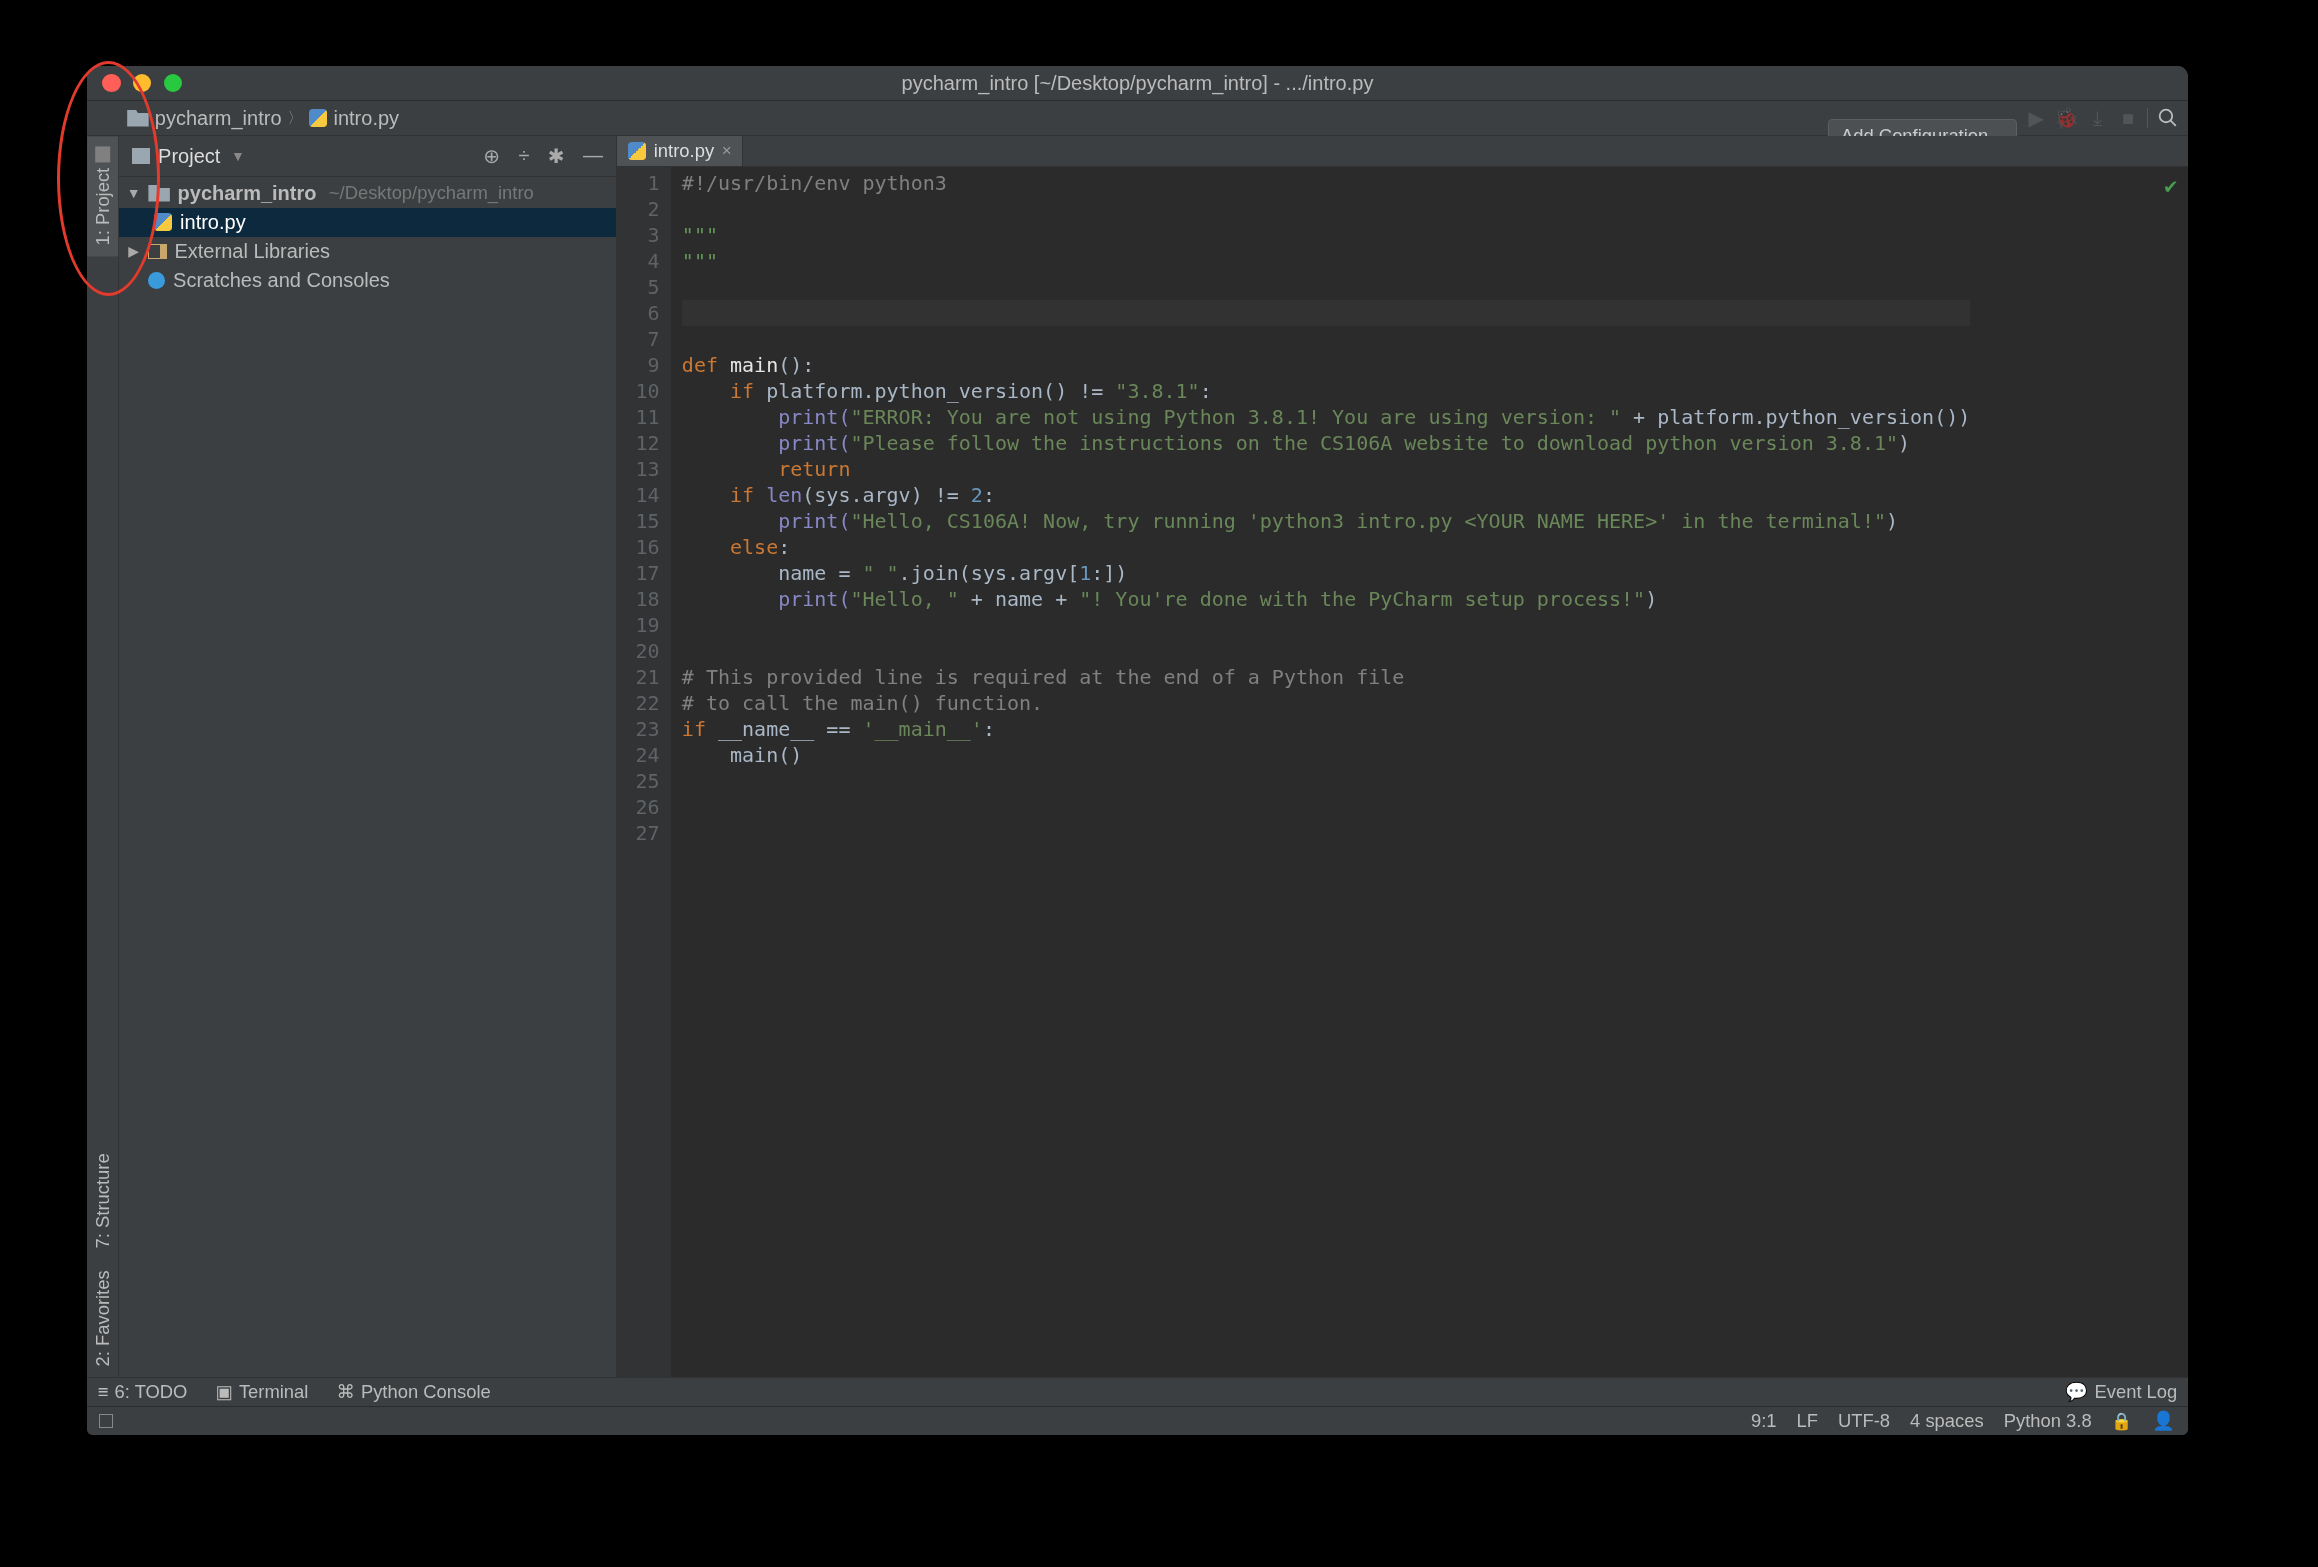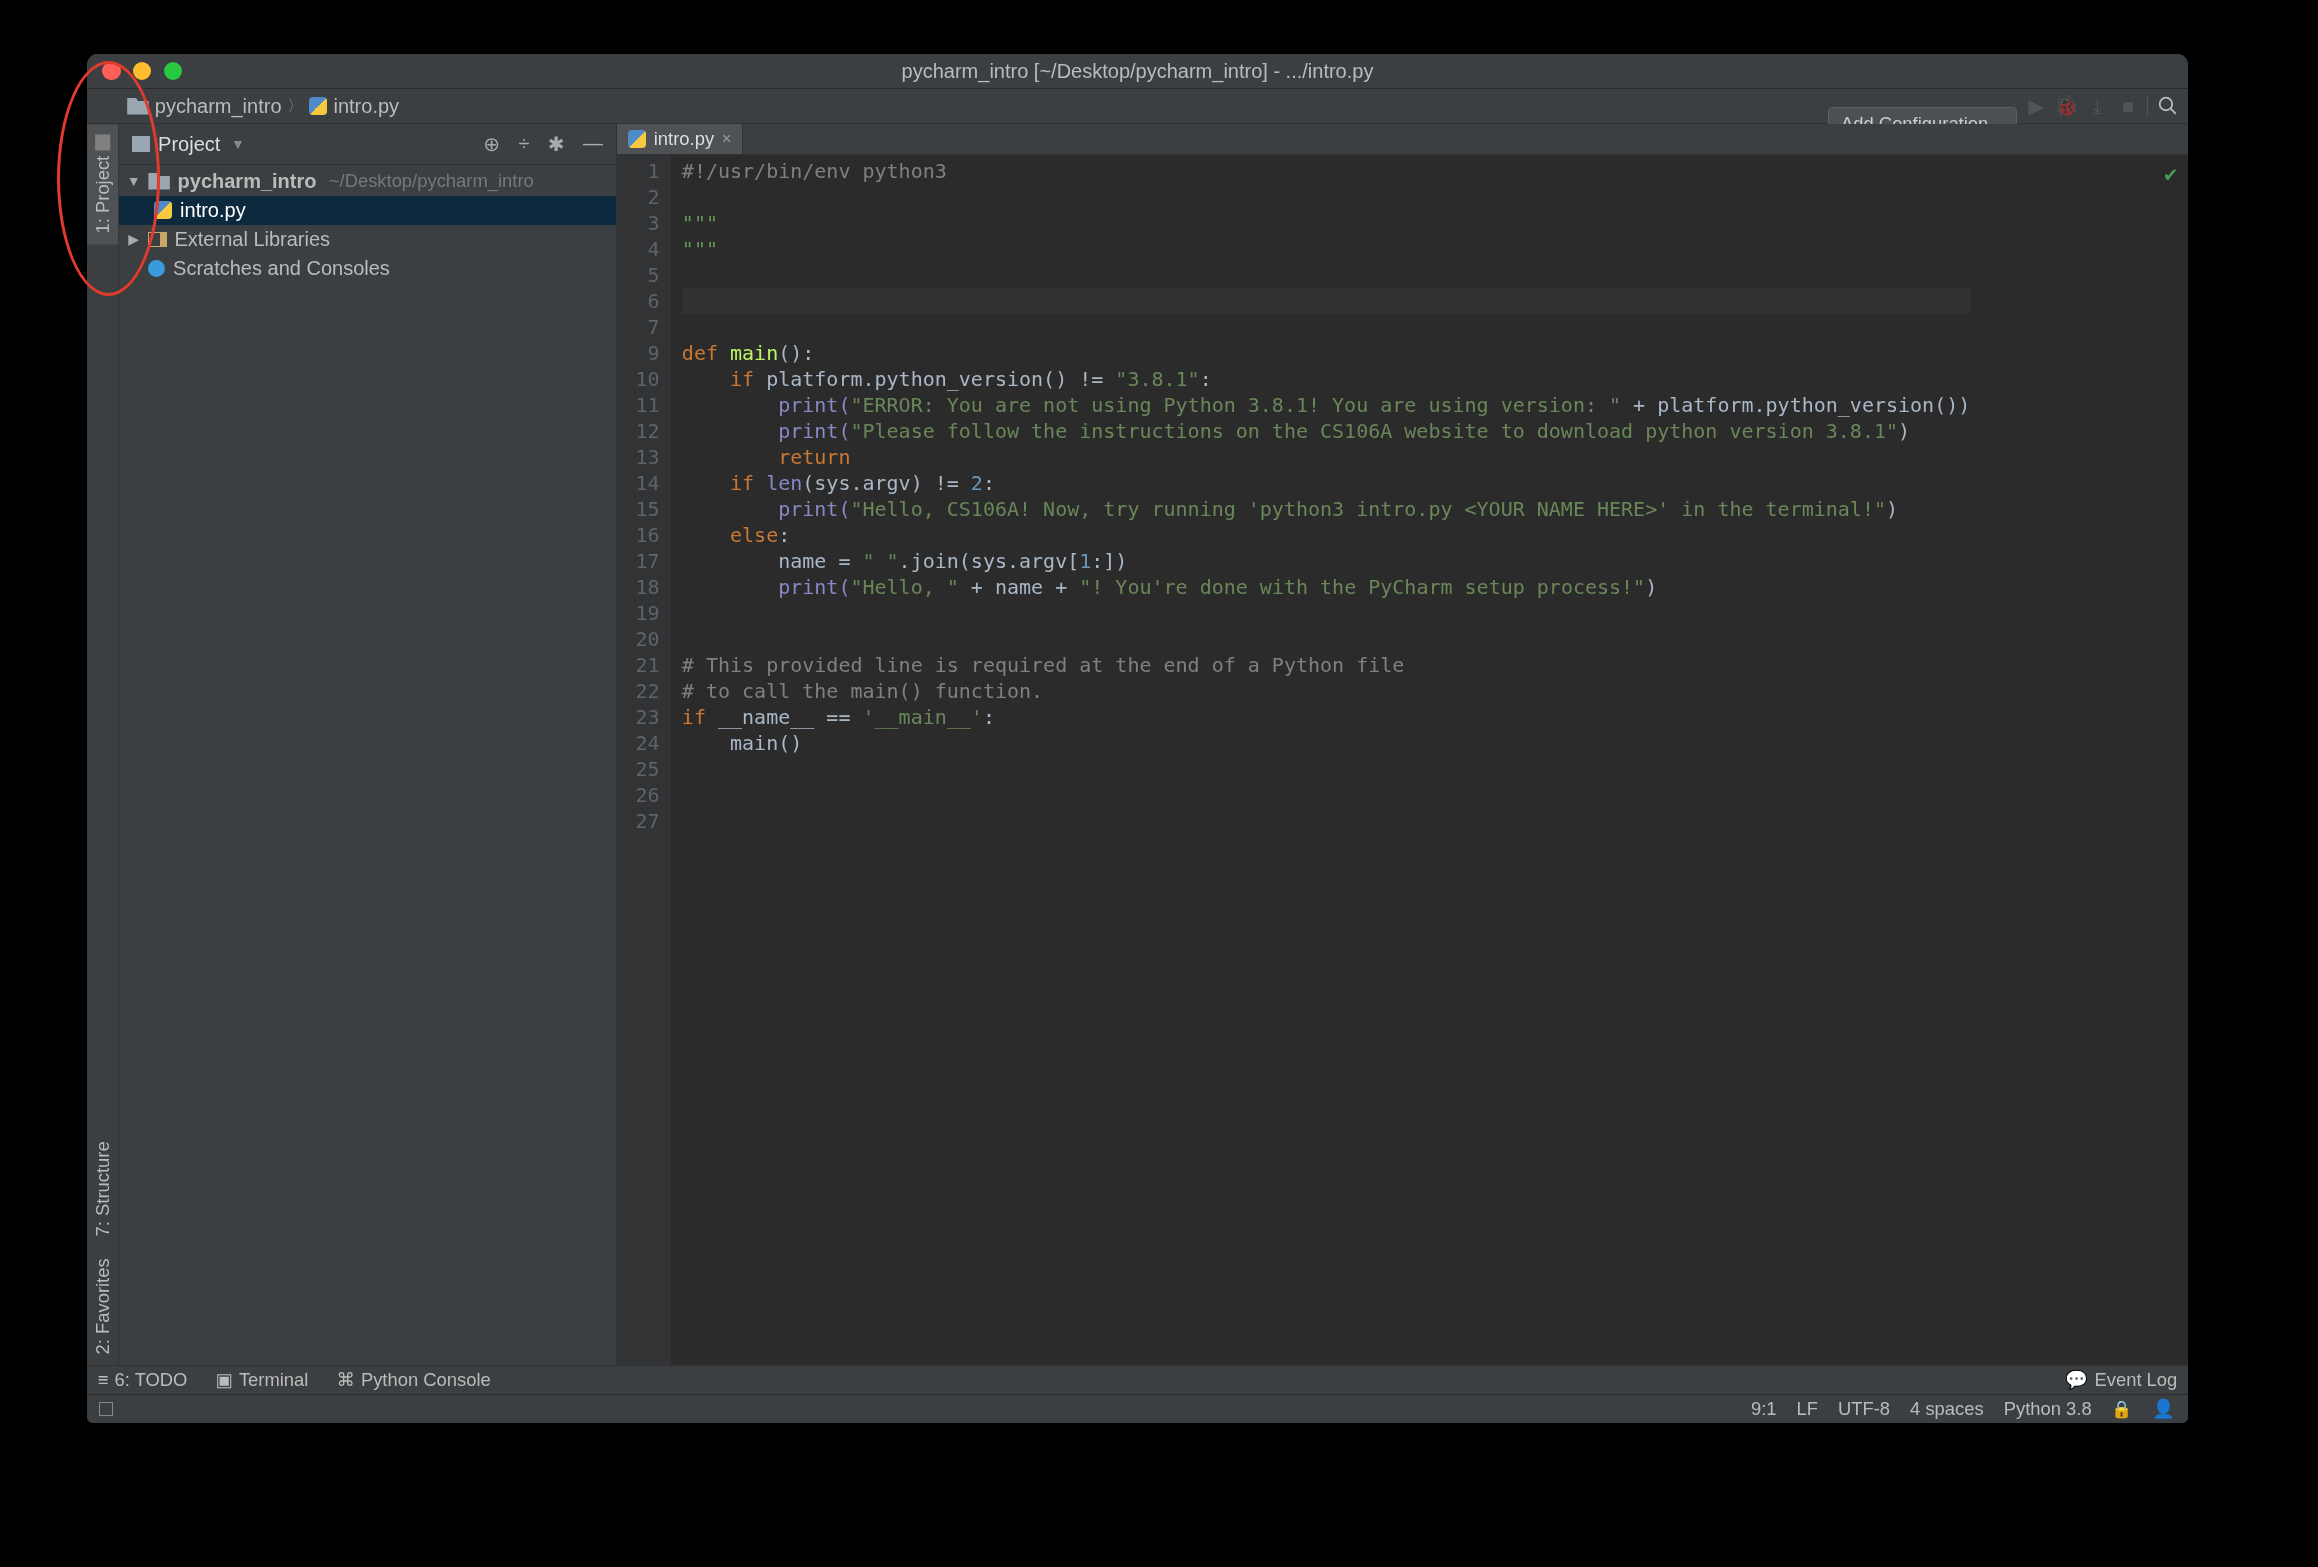--- a/index.html
+++ b/index.html
@@ -1,17 +1,17 @@
 <!DOCTYPE html>
 <html style="font-size:12.3px"><head>
 <meta charset="utf-8">
 <style>
   * { box-sizing: border-box; margin: 0; padding: 0; }
   body { background: #000; width: 2319px; height: 1567px; font-family: -apple-system, "Segoe UI", sans-serif; font-size: 10px; color: #bbb; position: relative; }
-  .window { position: absolute; left: 87px; top: 54px; width: 2101px; height: 1369px; background: #3c3f41; border-radius: 10.7px 10.7px 6.1px 6.1px; overflow: hidden; box-shadow: 0 23px 61px rgba(0,0,0,0.7); display: flex; flex-direction: column; }
+  .window { position: absolute; left: 87px; top: 66px; width: 2101px; height: 1369px; background: #3c3f41; border-radius: 10.7px 10.7px 6.1px 6.1px; overflow: hidden; box-shadow: 0 23px 61px rgba(0,0,0,0.7); display: flex; flex-direction: column; }
   
   .titlebar { height: 35px; background: #3c3f41; border-bottom: 0.8px solid #2b2b2b; display: flex; align-items: center; position: relative; flex-shrink: 0; }
   .traffic { display: flex; gap: 12.3px; margin-left: 15.3px; }
   .tl { width: 18.4px; height: 18.4px; border-radius: 50%; }
   .tl.r { background: #ff5f57; } .tl.y { background: #febc2e; } .tl.g { background: #28c840; }
   .title { position: absolute; left: 50%; transform: translateX(-50%); color: #bbb; font-size: 20px; }
   
   .toolbar { height: 35px; background: #3c3f41; border-bottom: 0.8px solid #323232; display: flex; align-items: center; padding: 0 9.2px; flex-shrink: 0; }
   .crumbs { display: flex; align-items: center; gap: 6.1px; font-size: 20px; color: #bbb; margin-left: 31px; }
   .crumb { display: flex; align-items: center; gap: 6.1px; }
@@ -51,21 +51,21 @@
   .tabs { height: 31px; background: #3c3f41; border-bottom: 0.8px solid #323232; display: flex; align-items: stretch; }
   .etab { display: flex; align-items: center; gap: 7.7px; padding: 0 10.7px; background: #4e5254; font-size: 18.4px; color: #ddd; border-right: 0.8px solid #323232; }
   .etab .close { color: #999; font-size: 17px; cursor:pointer; }
   .editor { flex: 1; display: flex; font-family: "Menlo","Consolas",monospace; font-size: 20px; line-height: 26px; position: relative; overflow:hidden;}
   .gutter { background: #313335; color: #606366; text-align: right; padding: 3.1px 10.7px 3.1px 18.4px; user-select: none; border-right: 0.8px solid #313335; }
   .gut-line { height: 26px; position:relative;}
   .code { padding: 3.1px 0 3.1px 10.7px; color: #a9b7c6; position: relative; }
   .cline { height: 26px; white-space: pre; }
   .cline.hl { background: #323232; }
   .kw { color: #cc7832; }
-  .fnname { color: #bef264; }
+  .fnname { color: #e5e5e5; }
   .str { color: #6a8759; }
   .cmt { color: #808080; }
   .doc { color: #629755; font-style: italic; }
   .num { color: #6897bb; }
   .bif { color: #8888c6; }
   .check { position: absolute; top: 6.1px; right: 10.7px; color: #499c54; font-size: 21.5px; }
   
   .bottombar { height: 29px; background: #3c3f41; border-top: 0.8px solid #323232; display: flex; align-items: center; padding: 0 10.7px; gap: 28px; font-size: 18.4px; color: #bbb; }
   .bottombar .r { margin-left: auto; display:flex; align-items:center; gap:6.1px;}
   .statusbar { height: 29px; background: #3c3f41; border-top: 0.8px solid #2b2b2b; display: flex; align-items: center; padding: 0 12.3px; font-size: 18.4px; color: #bbb; }

